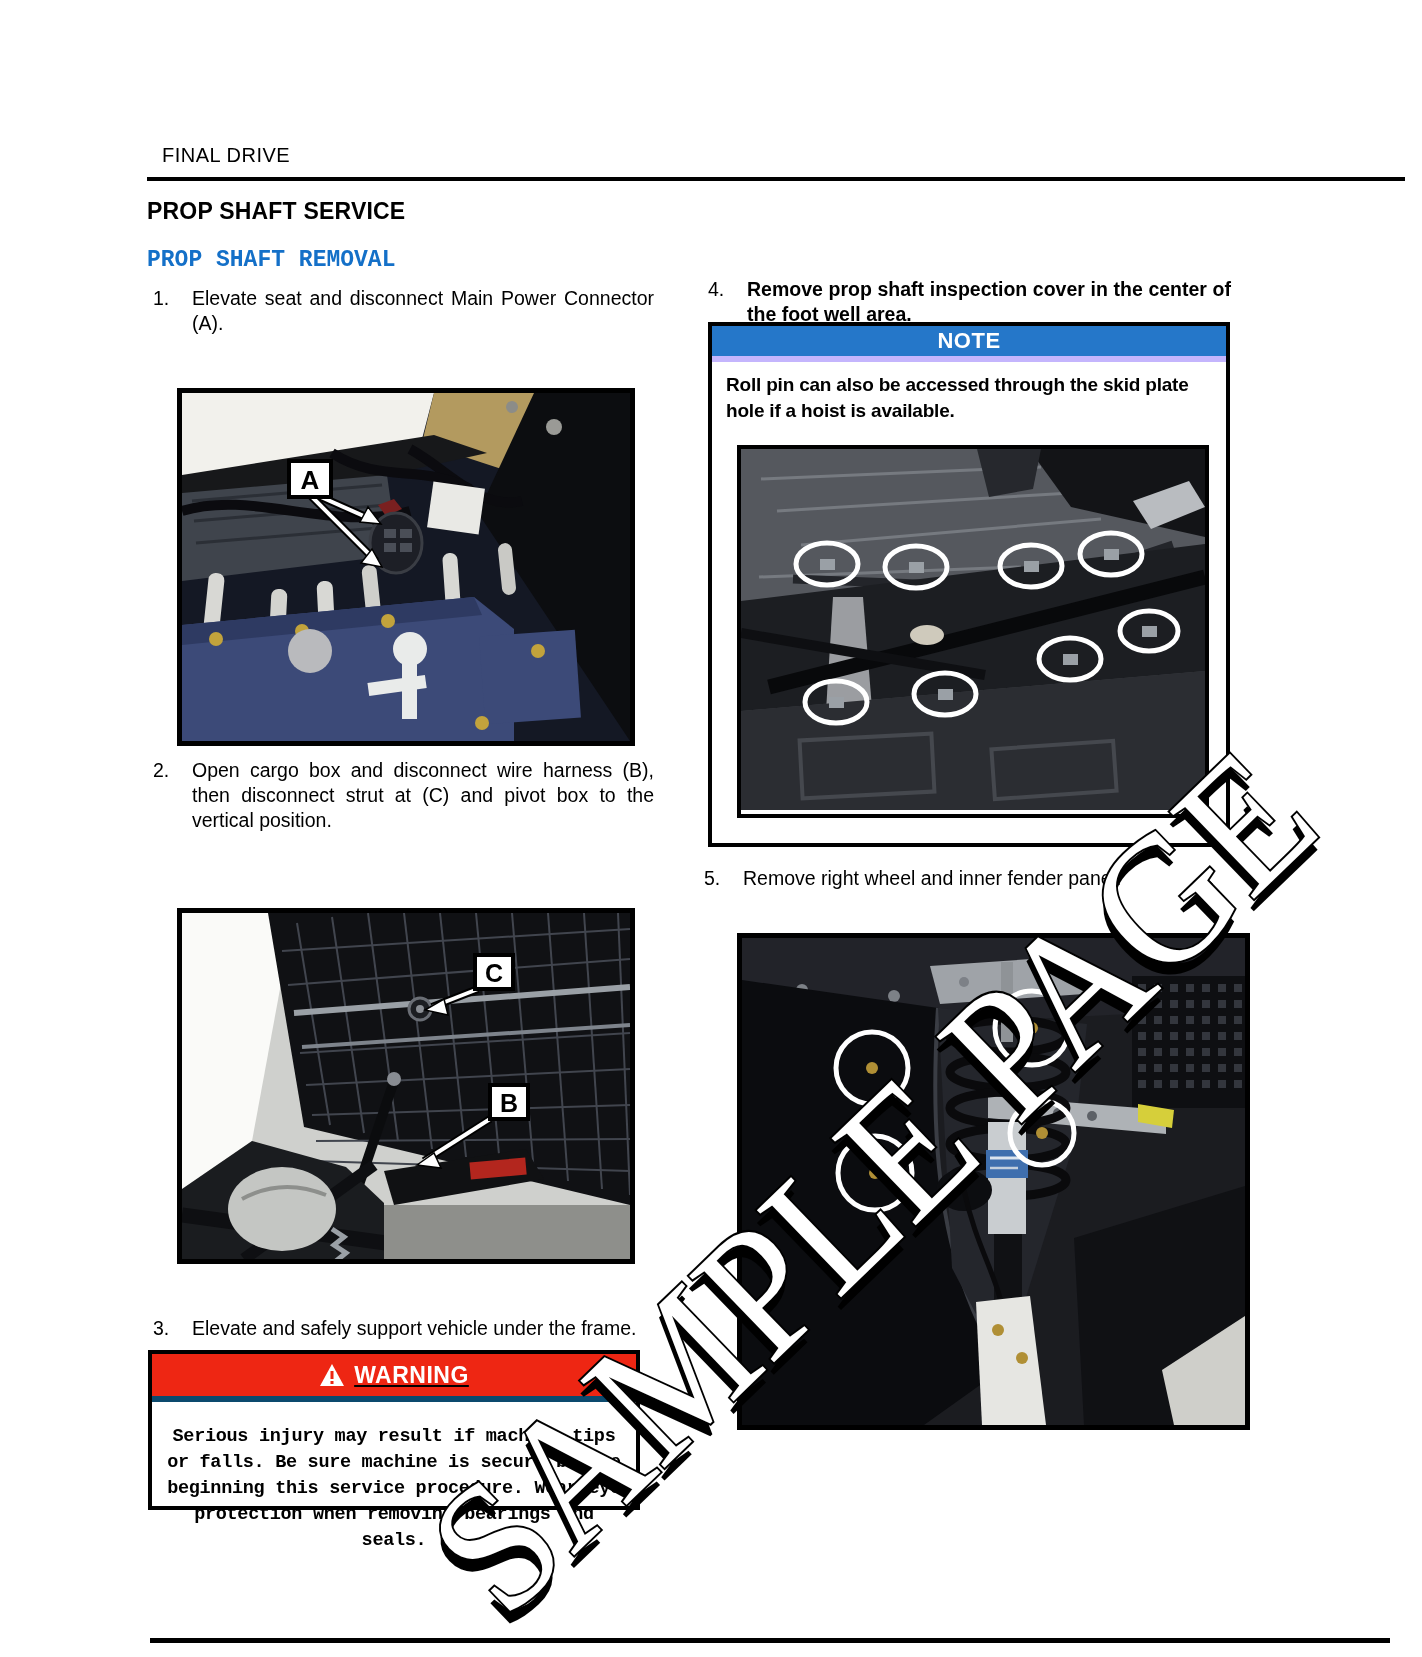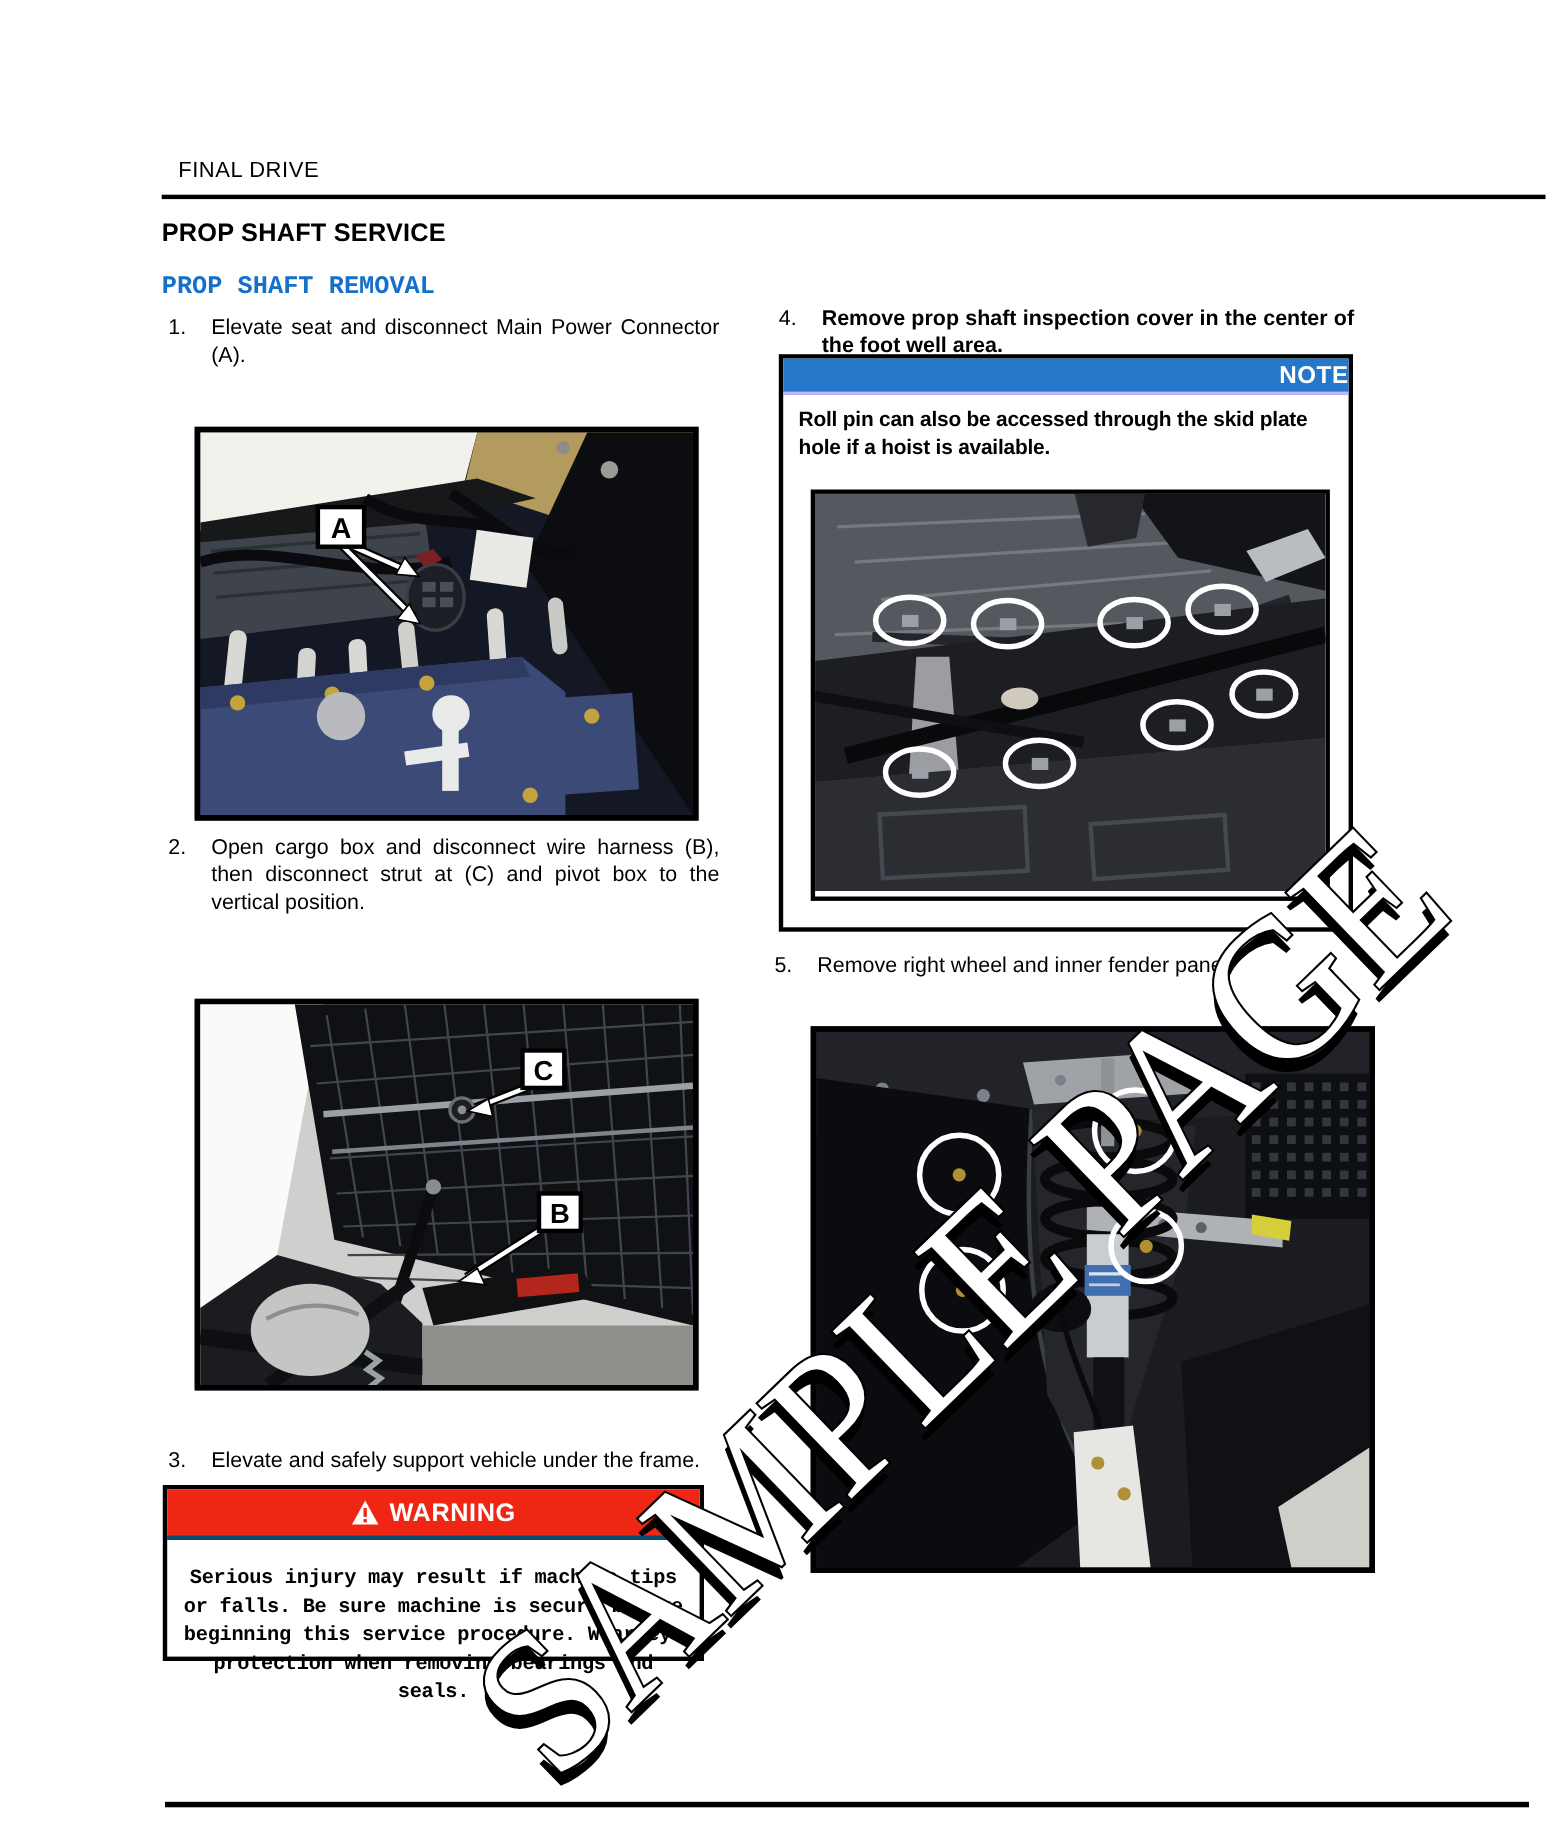--- a/index.html
+++ b/index.html
@@ -25,27 +25,27 @@
   .step4{left:708px;top:277px;} .step4 .txt{width:484px;font-weight:bold;}
   .step5{left:704px;top:866px;}
   
   .photo{border:5px solid #000;background:#101218;}
   .photo svg{display:block;}
   .photo1{left:177px;top:388px;}
   .photo2{left:177px;top:908px;}
   .photo4{left:737px;top:933px;}
   
   .note-box{left:708px;top:322px;width:522px;height:525px;border:4px solid #000;box-sizing:border-box;background:#fff;}
-  .note-bar{height:30px;border-bottom:3px solid #c4b5fd;display:flex;align-items:center;justify-content:flex-end;}
+  .note-bar{height:30px;border-bottom:6px solid #c4b5fd;display:flex;align-items:center;justify-content:center;}
   .note-bar span{color:#fff;font-weight:bold;font-size:22px;letter-spacing:.5px;}
   .note-body{margin:10px auto 0;width:486px;text-align:left;font-weight:bold;font-size:19px;line-height:26px;letter-spacing:-.2px;}
   .note-photo{position:absolute;left:25px;top:119px;border:4px solid #000;}
   
   .warn-box{left:148px;top:1350px;width:492px;height:160px;border:4px solid #000;box-sizing:border-box;background:#fff;}
-  .warn-bar{height:42px;border-bottom:4px solid #0c4a6e;display:flex;align-items:center;justify-content:center;gap:9px;}
+  .warn-bar{height:42px;border-bottom:6px solid #0c4a6e;display:flex;align-items:center;justify-content:center;gap:9px;text-decoration:underline;}
   .warn-bar span{color:#fff;font-weight:bold;font-size:23px;letter-spacing:.5px;}
   .warn-body{margin:22px auto 0;width:474px;text-align:center;font-weight:bold;font-size:18.5px;line-height:26px;letter-spacing:-.3px;font-family:Liberation Mono, monospace;}
   
   .watermark{left:0;top:0;width:1422px;height:1657px;pointer-events:none;z-index:50;}
 </style>
 </head>
 <body>
 
 <div class="abs section-header">FINAL DRIVE</div>
 <div class="abs rule-top"></div>

